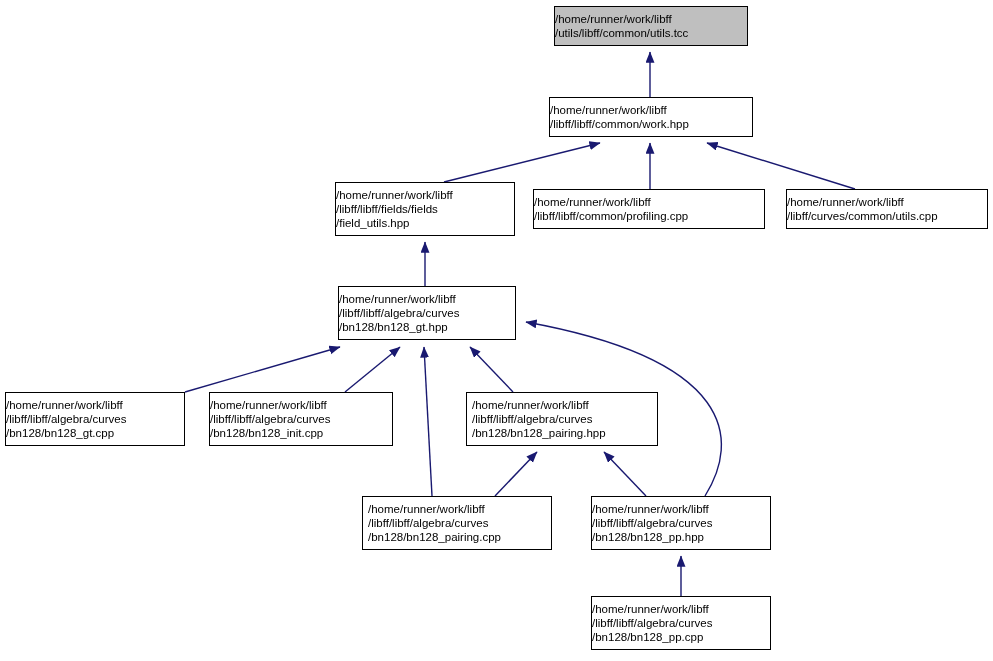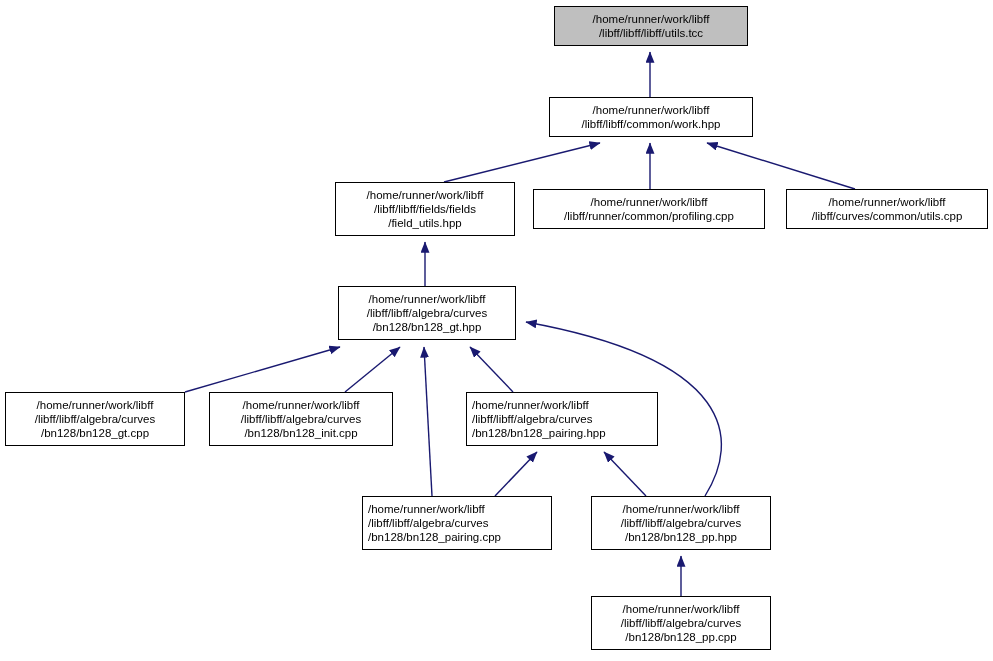--- a/index.html
+++ b/index.html
@@ -24,21 +24,21 @@
     height: 661px;
     pointer-events: none;
   }
   .graph-node {
     position: absolute;
     box-sizing: border-box;
     border: 1px solid #000000;
     background: #ffffff;
     display: flex;
     flex-direction: column;
-    align-items: center;
+    align-items: flex-start;
     justify-content: center;
     font-size: 11.5px;
     line-height: 14.2px;
     color: #000000;
     letter-spacing: 0px;
     white-space: nowrap;
   }
   .graph-node.highlight {
     background: #bfbfbf;
   }
@@ -76,34 +76,34 @@
         <path d="M 495,496 L 537,452" fill="none" stroke="#191970" stroke-width="1.4" marker-end="url(#arrowhead)"></path>
         <path d="M 646,496 L 604,452" fill="none" stroke="#191970" stroke-width="1.4" marker-end="url(#arrowhead)"></path>
         <path d="M 705,496 C 740,440 735,360 526,322" fill="none" stroke="#191970" stroke-width="1.4" marker-end="url(#arrowhead)"></path>
         <path d="M 681,596 L 681,556" fill="none" stroke="#191970" stroke-width="1.4" marker-end="url(#arrowhead)"></path>
       </g>
   </svg>
 
   <div id="nodes-group">
       <div class="graph-node highlight" style="left: 554px; top: 6px; width: 194px; height: 40px;">
         <span class="node-line">/home/runner/work/libff</span>
-        <span class="node-line">/libff/libff/libff/utils.tcc</span>
+        <span class="node-line">/utils/libff/common/utils.tcc</span>
       </div>
       <div class="graph-node" style="left: 549px; top: 97px; width: 204px; height: 40px;">
         <span class="node-line">/home/runner/work/libff</span>
         <span class="node-line">/libff/libff/common/work.hpp</span>
       </div>
       <div class="graph-node" style="left: 335px; top: 182px; width: 180px; height: 54px;">
         <span class="node-line">/home/runner/work/libff</span>
         <span class="node-line">/libff/libff/fields/fields</span>
         <span class="node-line">/field_utils.hpp</span>
       </div>
       <div class="graph-node" style="left: 533px; top: 189px; width: 232px; height: 40px;">
         <span class="node-line">/home/runner/work/libff</span>
-        <span class="node-line">/libff/runner/common/profiling.cpp</span>
+        <span class="node-line">/libff/libff/common/profiling.cpp</span>
       </div>
       <div class="graph-node" style="left: 786px; top: 189px; width: 202px; height: 40px;">
         <span class="node-line">/home/runner/work/libff</span>
         <span class="node-line">/libff/curves/common/utils.cpp</span>
       </div>
       <div class="graph-node" style="left: 338px; top: 286px; width: 178px; height: 54px;">
         <span class="node-line">/home/runner/work/libff</span>
         <span class="node-line">/libff/libff/algebra/curves</span>
         <span class="node-line">/bn128/bn128_gt.hpp</span>
       </div>

